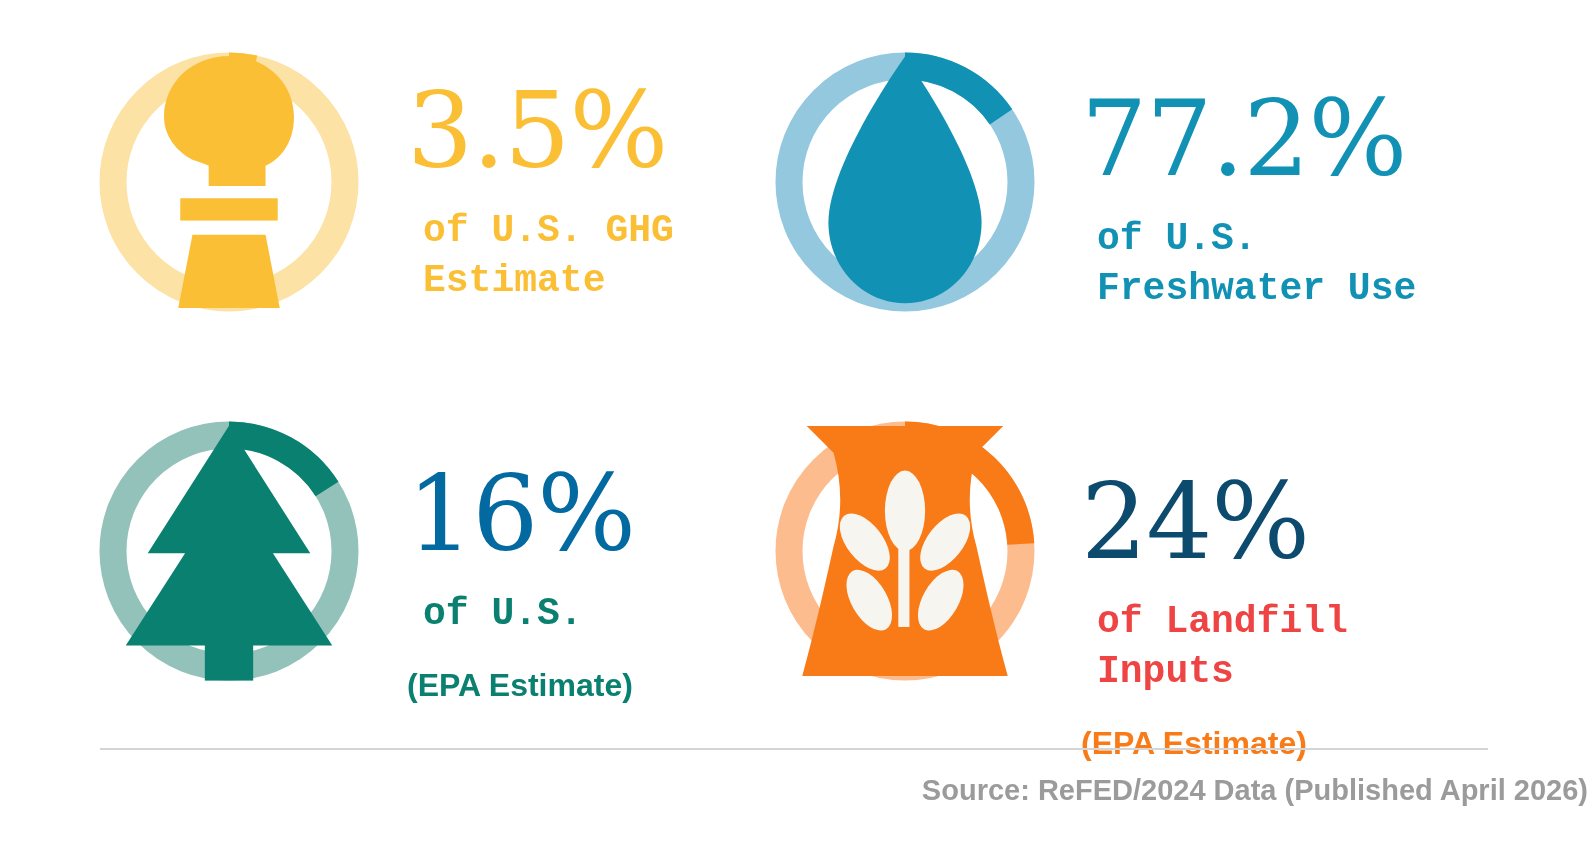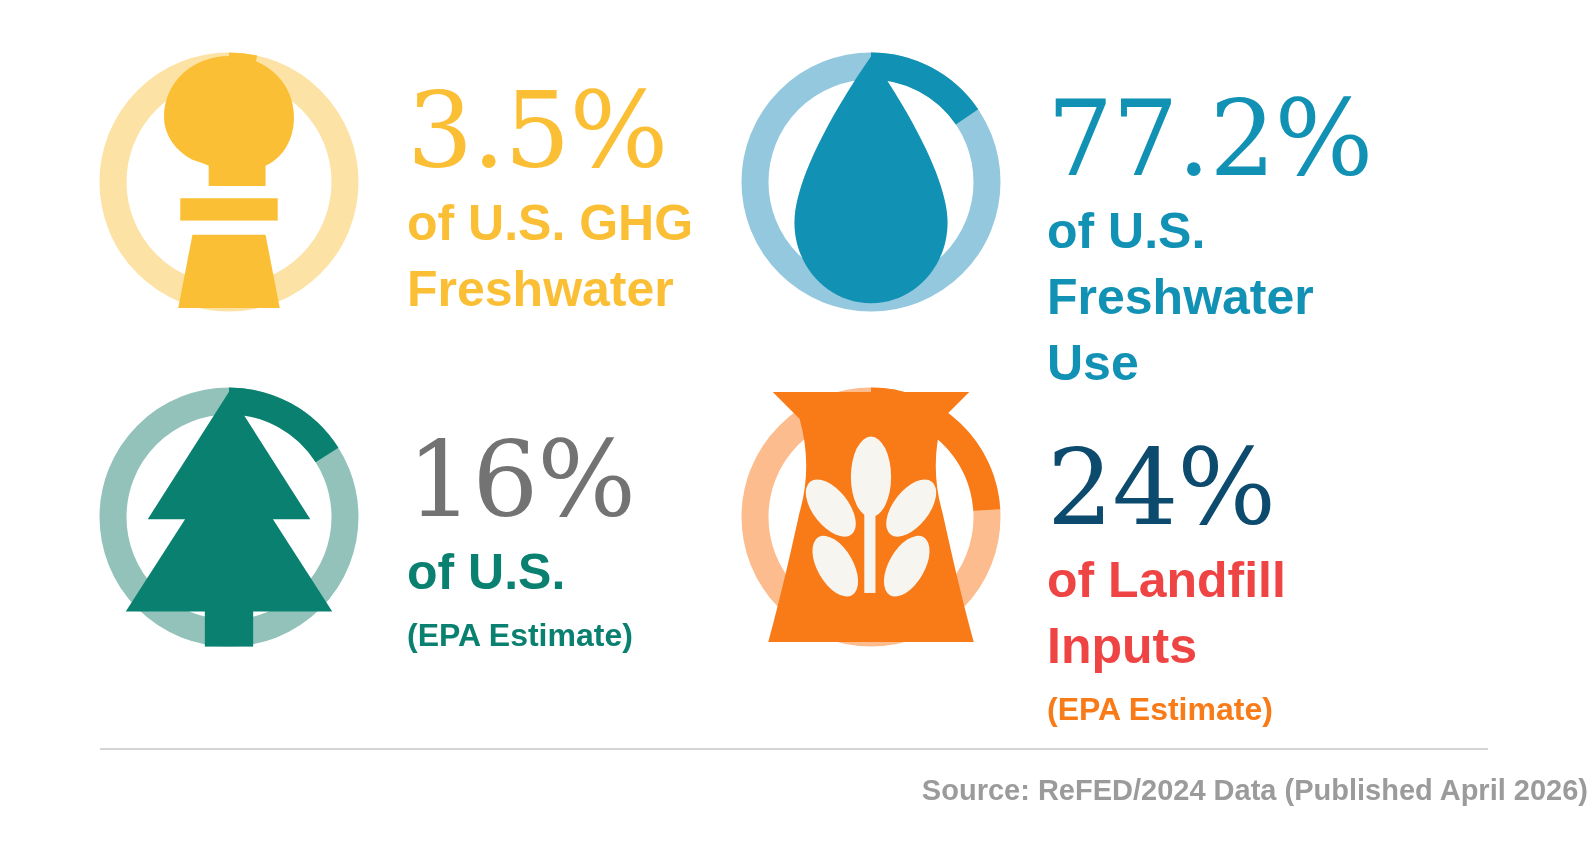--- a/index.html
+++ b/index.html
@@ -29,20 +29,21 @@
     width: 1588px;
     height: 740px;
     display: grid;
     grid-template-columns: 640px 700px;
     grid-template-rows: 335px 335px;
     column-gap: 0px;
     row-gap: 0px;
     padding-left: 95px;
     padding-top: 48px;
     box-sizing: border-box;
+    gap: 34px;
   }
   .stat-card {
     display: flex;
     flex-direction: row;
     align-items: flex-start;
     box-sizing: border-box;
   }
   .donut-wrap {
     flex: 0 0 auto;
     width: 268px;
@@ -76,25 +77,25 @@
   .stat-value {
     font-family: "DejaVu Serif", "Liberation Serif", serif;
     font-weight: 400;
     font-size: 104px;
     line-height: 1.02;
     letter-spacing: -1px;
     margin: 0 0 6px 0;
     white-space: nowrap;
   }
   .stat-label {
-    font-family: Liberation Sans, sans-serif;
+    font-family: Liberation Mono, monospace;
     font-weight: 700;
-    font-size: 50px;
+    font-size: 38px;
     line-height: 1.32;
-    margin: 0;
+    margin: 16px;
     max-width: 330px;
   }
   .stat-note {
     font-family: "Liberation Sans", sans-serif;
     font-weight: 700;
     font-size: 32px;
     line-height: 1.4;
     margin: 8px 0 0 0;
   }
   
@@ -155,21 +156,21 @@
             <path d="M52 4 C70 4 84 17 84 34 C84 47 77 55 70 58 L70 68 L42 68 L42 58 C40 57 37 56 34 55 C26 51 20 43 20 34 C20 17 34 4 52 4 Z" fill="#FBBF36"></path>
             <rect x="28" y="74" width="48" height="11" fill="#FBBF36"></rect>
             <path d="M34 92 L70 92 L77 128 L27 128 Z" fill="#FBBF36"></path>
           </svg>
         </div>
       </div>
       <div class="stat-text">
         <div class="stat-value" style="color:#FBBF36">3.5%</div>
         <div class="stat-label" style="color:#FBBF36">
           <span>of U.S. GHG</span><br>
-          <span>Freshwater</span>
+          <span>Estimate</span>
         </div>
       </div>
     </div>
 
     <div class="stat-card card-water">
       <div class="donut-wrap">
         <svg viewBox="0 0 268 268">
           <circle cx="134" cy="134" r="116" fill="none" stroke="#93C8DF" stroke-width="27"></circle>
           <circle cx="134" cy="134" r="116" fill="none" stroke="#1191B4" stroke-width="27" stroke-dasharray="112.97 615.85" transform="rotate(-90 134 134)"></circle>
         </svg>
@@ -195,21 +196,21 @@
           <circle cx="134" cy="134" r="116" fill="none" stroke="#0A8070" stroke-width="27" stroke-dasharray="116.62 612.2" transform="rotate(-90 134 134)"></circle>
         </svg>
         <div class="donut-icon">
           <svg width="110" height="122" viewBox="0 0 110 122">
             <path d="M55 4 L92 62 L75 62 L102 104 L8 104 L35 62 L18 62 Z" fill="#0A8070"></path>
             <rect x="44" y="100" width="22" height="20" fill="#0A8070"></rect>
           </svg>
         </div>
       </div>
       <div class="stat-text">
-        <div class="stat-value" style="color:#737373">16%</div>
+        <div class="stat-value" style="color:#0369a1">16%</div>
         <div class="stat-label" style="color:#0A8070">
           <span>of U.S.</span><br>
         </div>
         <div class="stat-note" style="color:#0A8070">(EPA Estimate)</div>
       </div>
     </div>
 
     <div class="stat-card card-landfill">
       <div class="donut-wrap">
         <svg viewBox="0 0 268 268">

